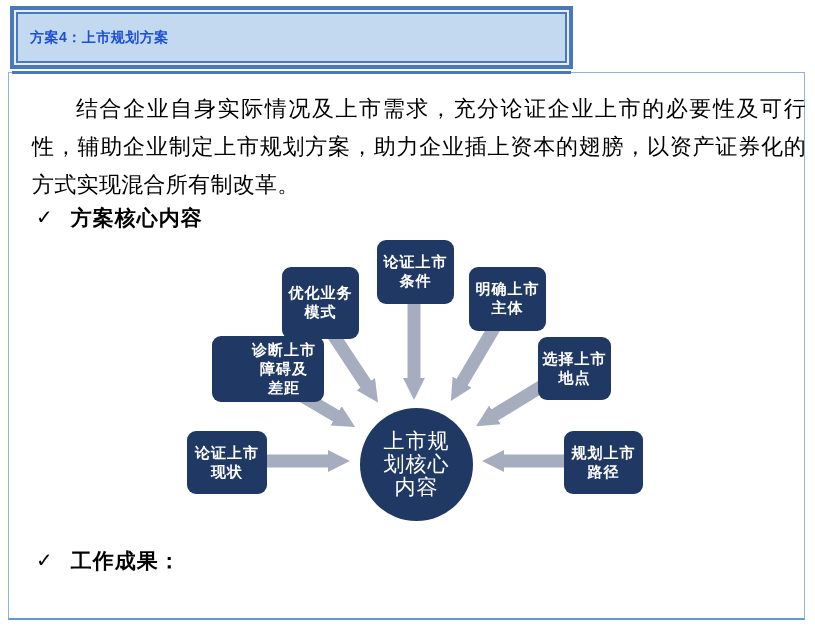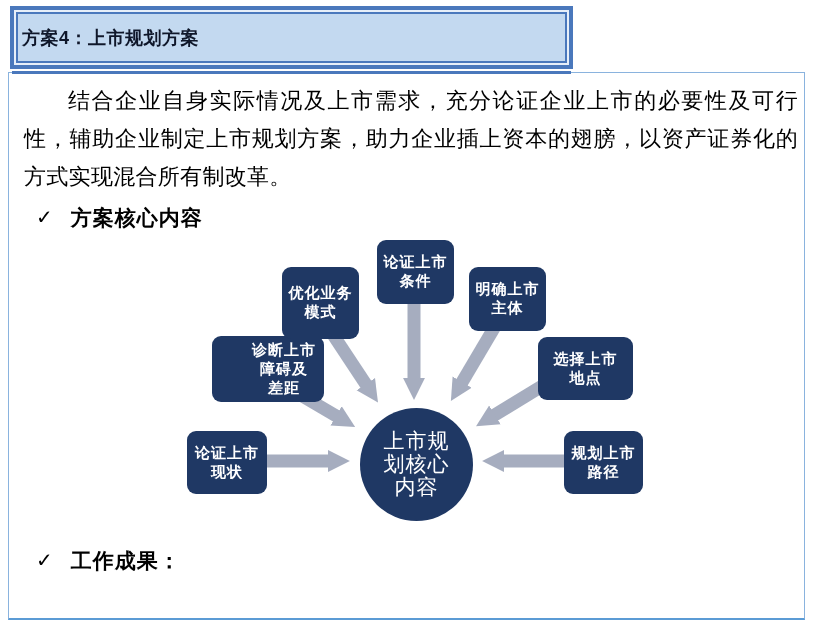--- a/index.html
+++ b/index.html
@@ -20,27 +20,27 @@
     background:var(--title-fill,#c3d9f0);
     border:4px solid var(--title-border,#4a78bc);
     box-shadow:
       inset 0 0 0 2px #e7eff9,
       inset 0 0 0 4px var(--title-border,#4a78bc),
       0 2px 0 0 #ffffff,
       0 7px 0 -2px var(--title-border,#4a78bc);
     display:flex;align-items:center;z-index:5;
   }
   .title-text{
-    padding-left:8px;font-size:18px;font-weight:bold;color:#0f172a;letter-spacing:0.5px;
+    padding-left:16px;font-size:14px;font-weight:bold;color:#1d4ed8;letter-spacing:0.5px;
   }
   
   .intro{
     position:absolute;left:24px;top:82px;width:774px;
     font-size:22px;line-height:38px;letter-spacing:0.3px;
-    text-indent:2em;text-align:justify;color:#000;z-index:2;margin:0;
+    text-indent:2em;text-align:justify;color:#000;z-index:2;margin:8px;
   }
   
   .bullet{position:absolute;display:flex;align-items:baseline;z-index:2;}
   .core-bullet{left:36px;top:204px;}
   .result-bullet{left:36px;top:547px;}
   .check{font-size:20px;color:#000;margin-right:18px;position:relative;top:-1px;}
   .b-label{font-size:21px;font-weight:bold;color:#000;letter-spacing:1px;text-align:right;}
   .b-value{font-size:21px;font-weight:normal;color:#000;letter-spacing:1px;}
   
   .arrows{position:absolute;left:0;top:0;width:815px;height:643px;z-index:1;}
@@ -51,21 +51,21 @@
     color:var(--node-text,#fff);border-radius:9px;
     display:flex;align-items:center;justify-content:center;text-align:center;
     font-family:"Liberation Serif","DejaVu Serif",serif;
     font-weight:bold;font-size:15px;line-height:19px;letter-spacing:1px;
     white-space:pre-line;
   }
   .n-diagnose{left:212px;top:336px;width:80px;height:66px;padding-left:32px;}
   .n-optimize{left:282px;top:267px;width:77px;height:72px;}
   .n-prove{left:377px;top:240px;width:77px;height:64px;}
   .n-entity{left:469px;top:267px;width:77px;height:64px;}
-  .n-location{left:538px;top:337px;width:95px;height:63px;}
+  .n-location{left:538px;top:337px;width:73px;height:63px;}
   .n-analyze{left:187px;top:431px;width:80px;height:63px;}
   .n-path{left:564px;top:431px;width:79px;height:63px;}
   .center-circle{
     position:absolute;left:360px;top:408px;width:113px;height:113px;z-index:4;
     background:var(--node-fill,#1f3864);color:var(--node-text,#fff);
     border-radius:50%;
     display:flex;align-items:center;justify-content:center;text-align:center;
     font-family:"Liberation Serif","DejaVu Serif",serif;
     font-weight:normal;font-size:21px;line-height:23px;letter-spacing:1px;
     white-space:pre-line;

